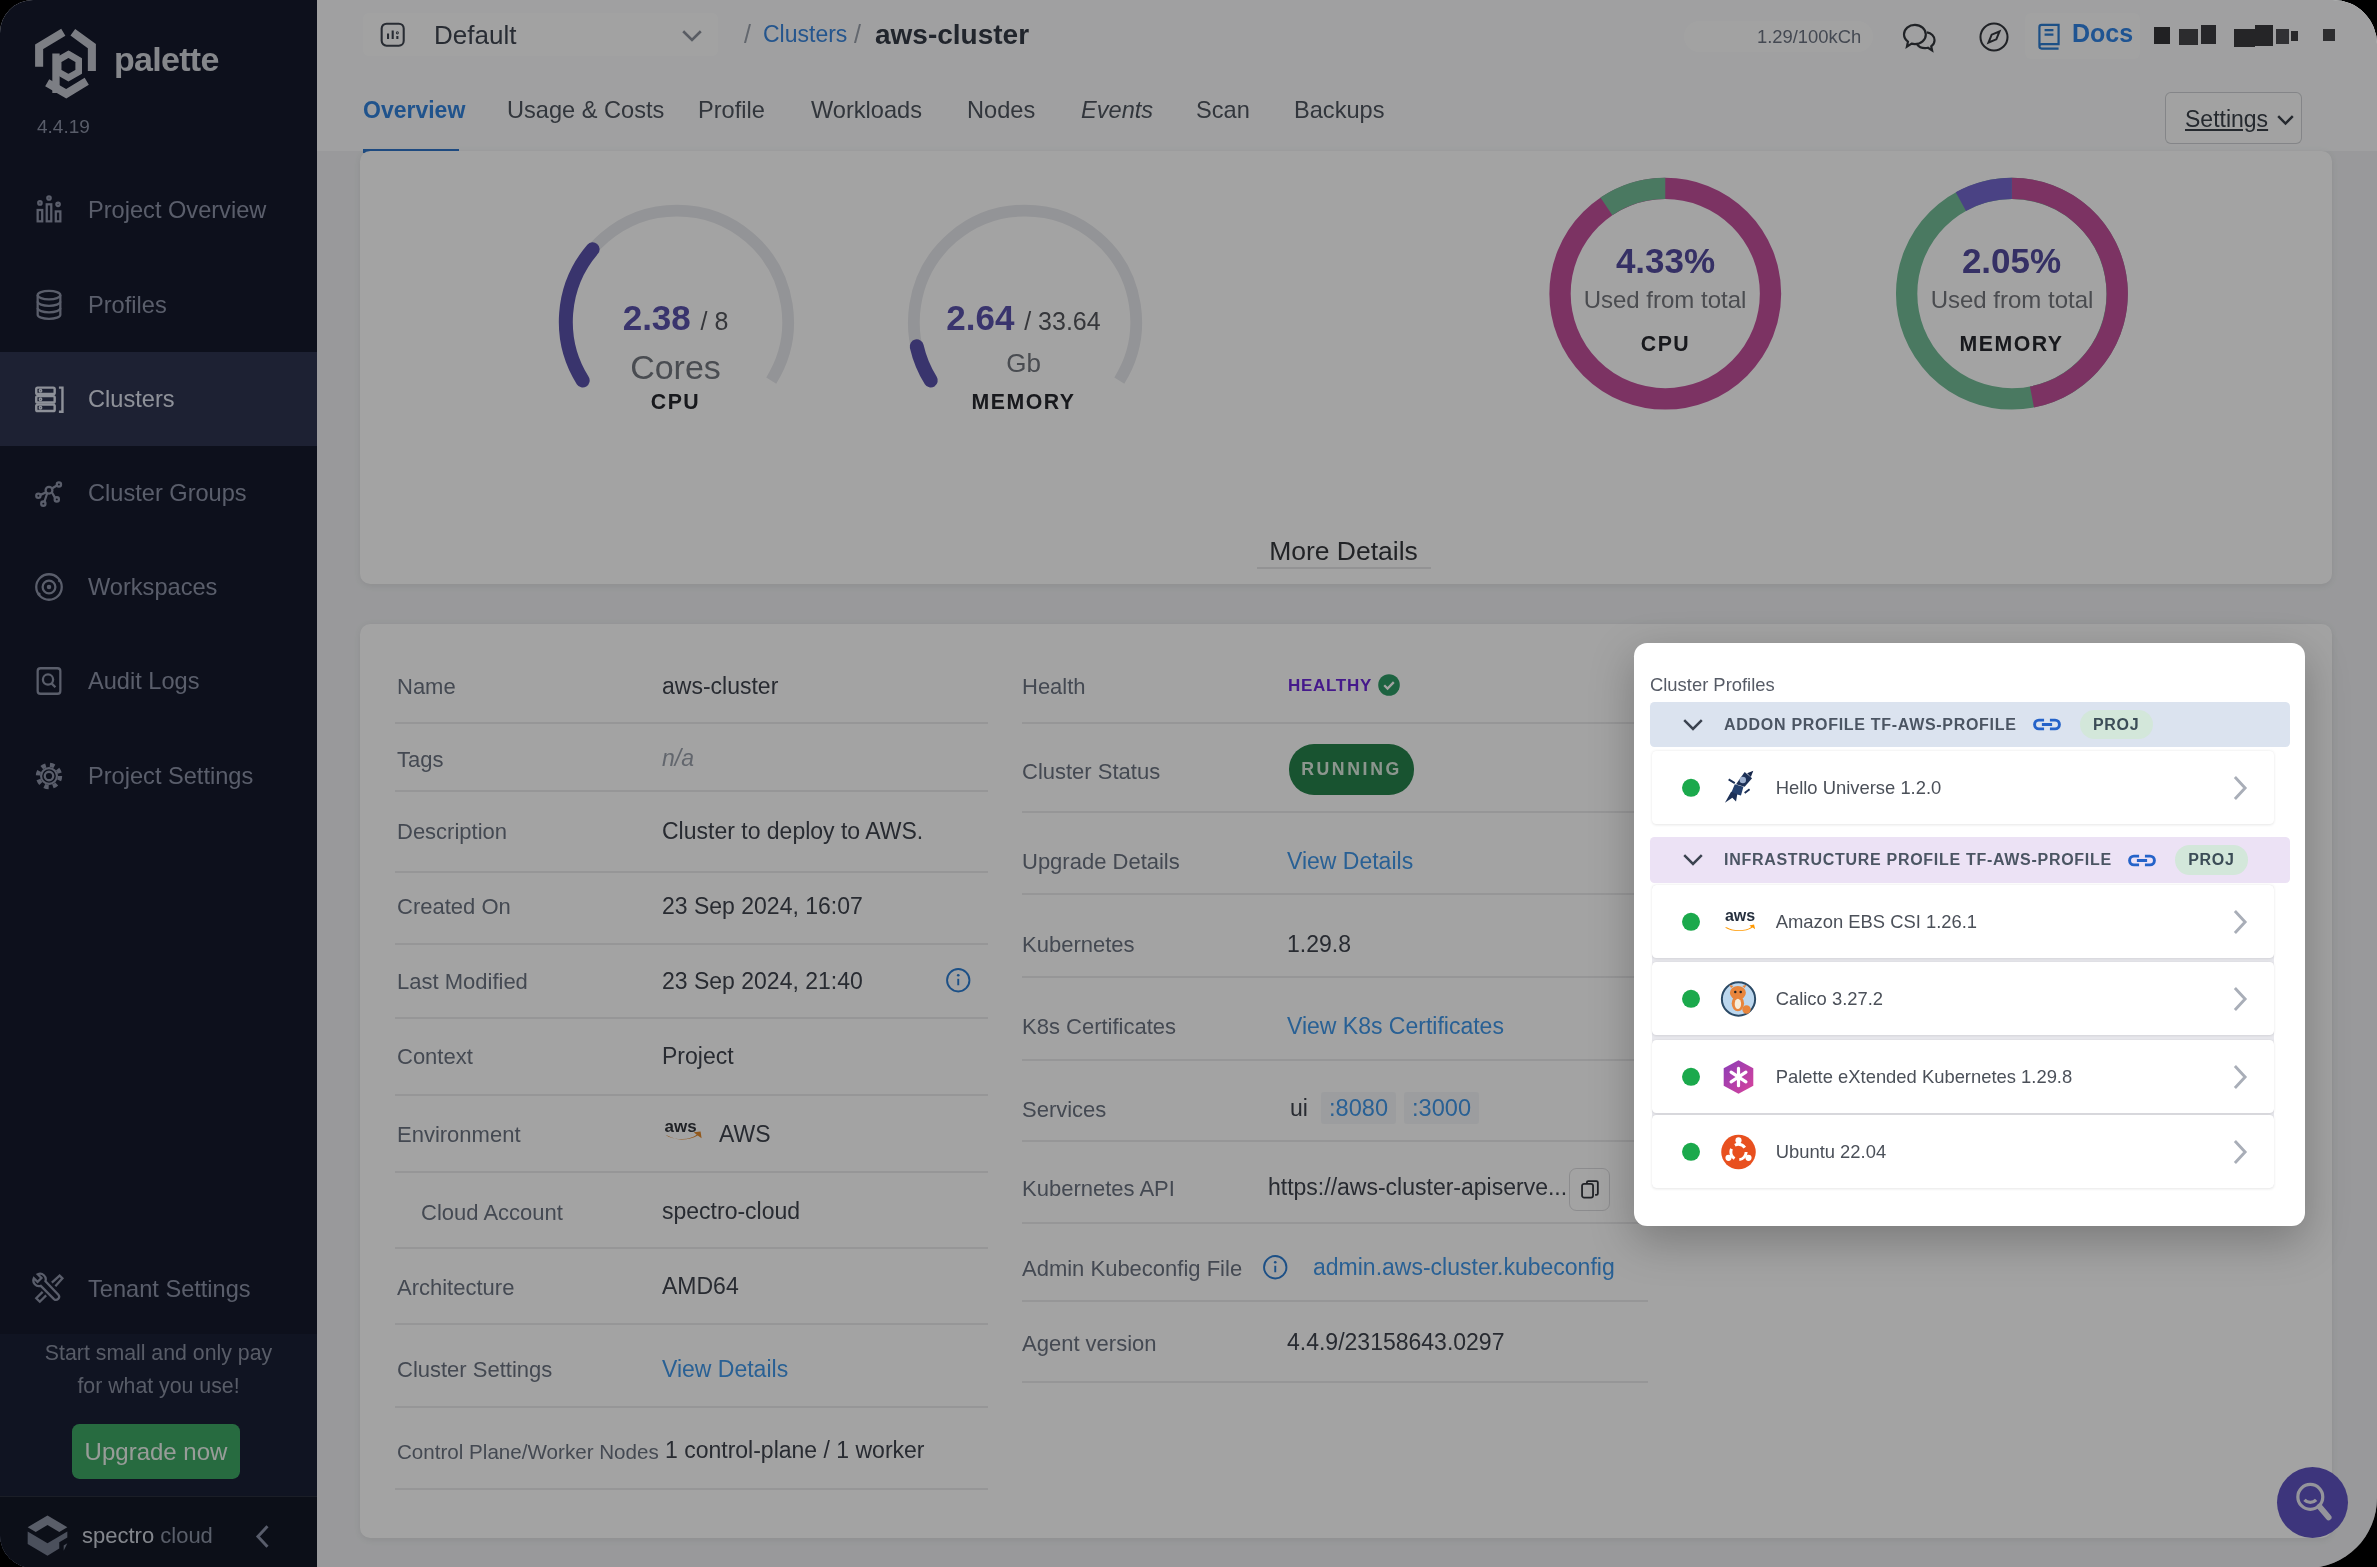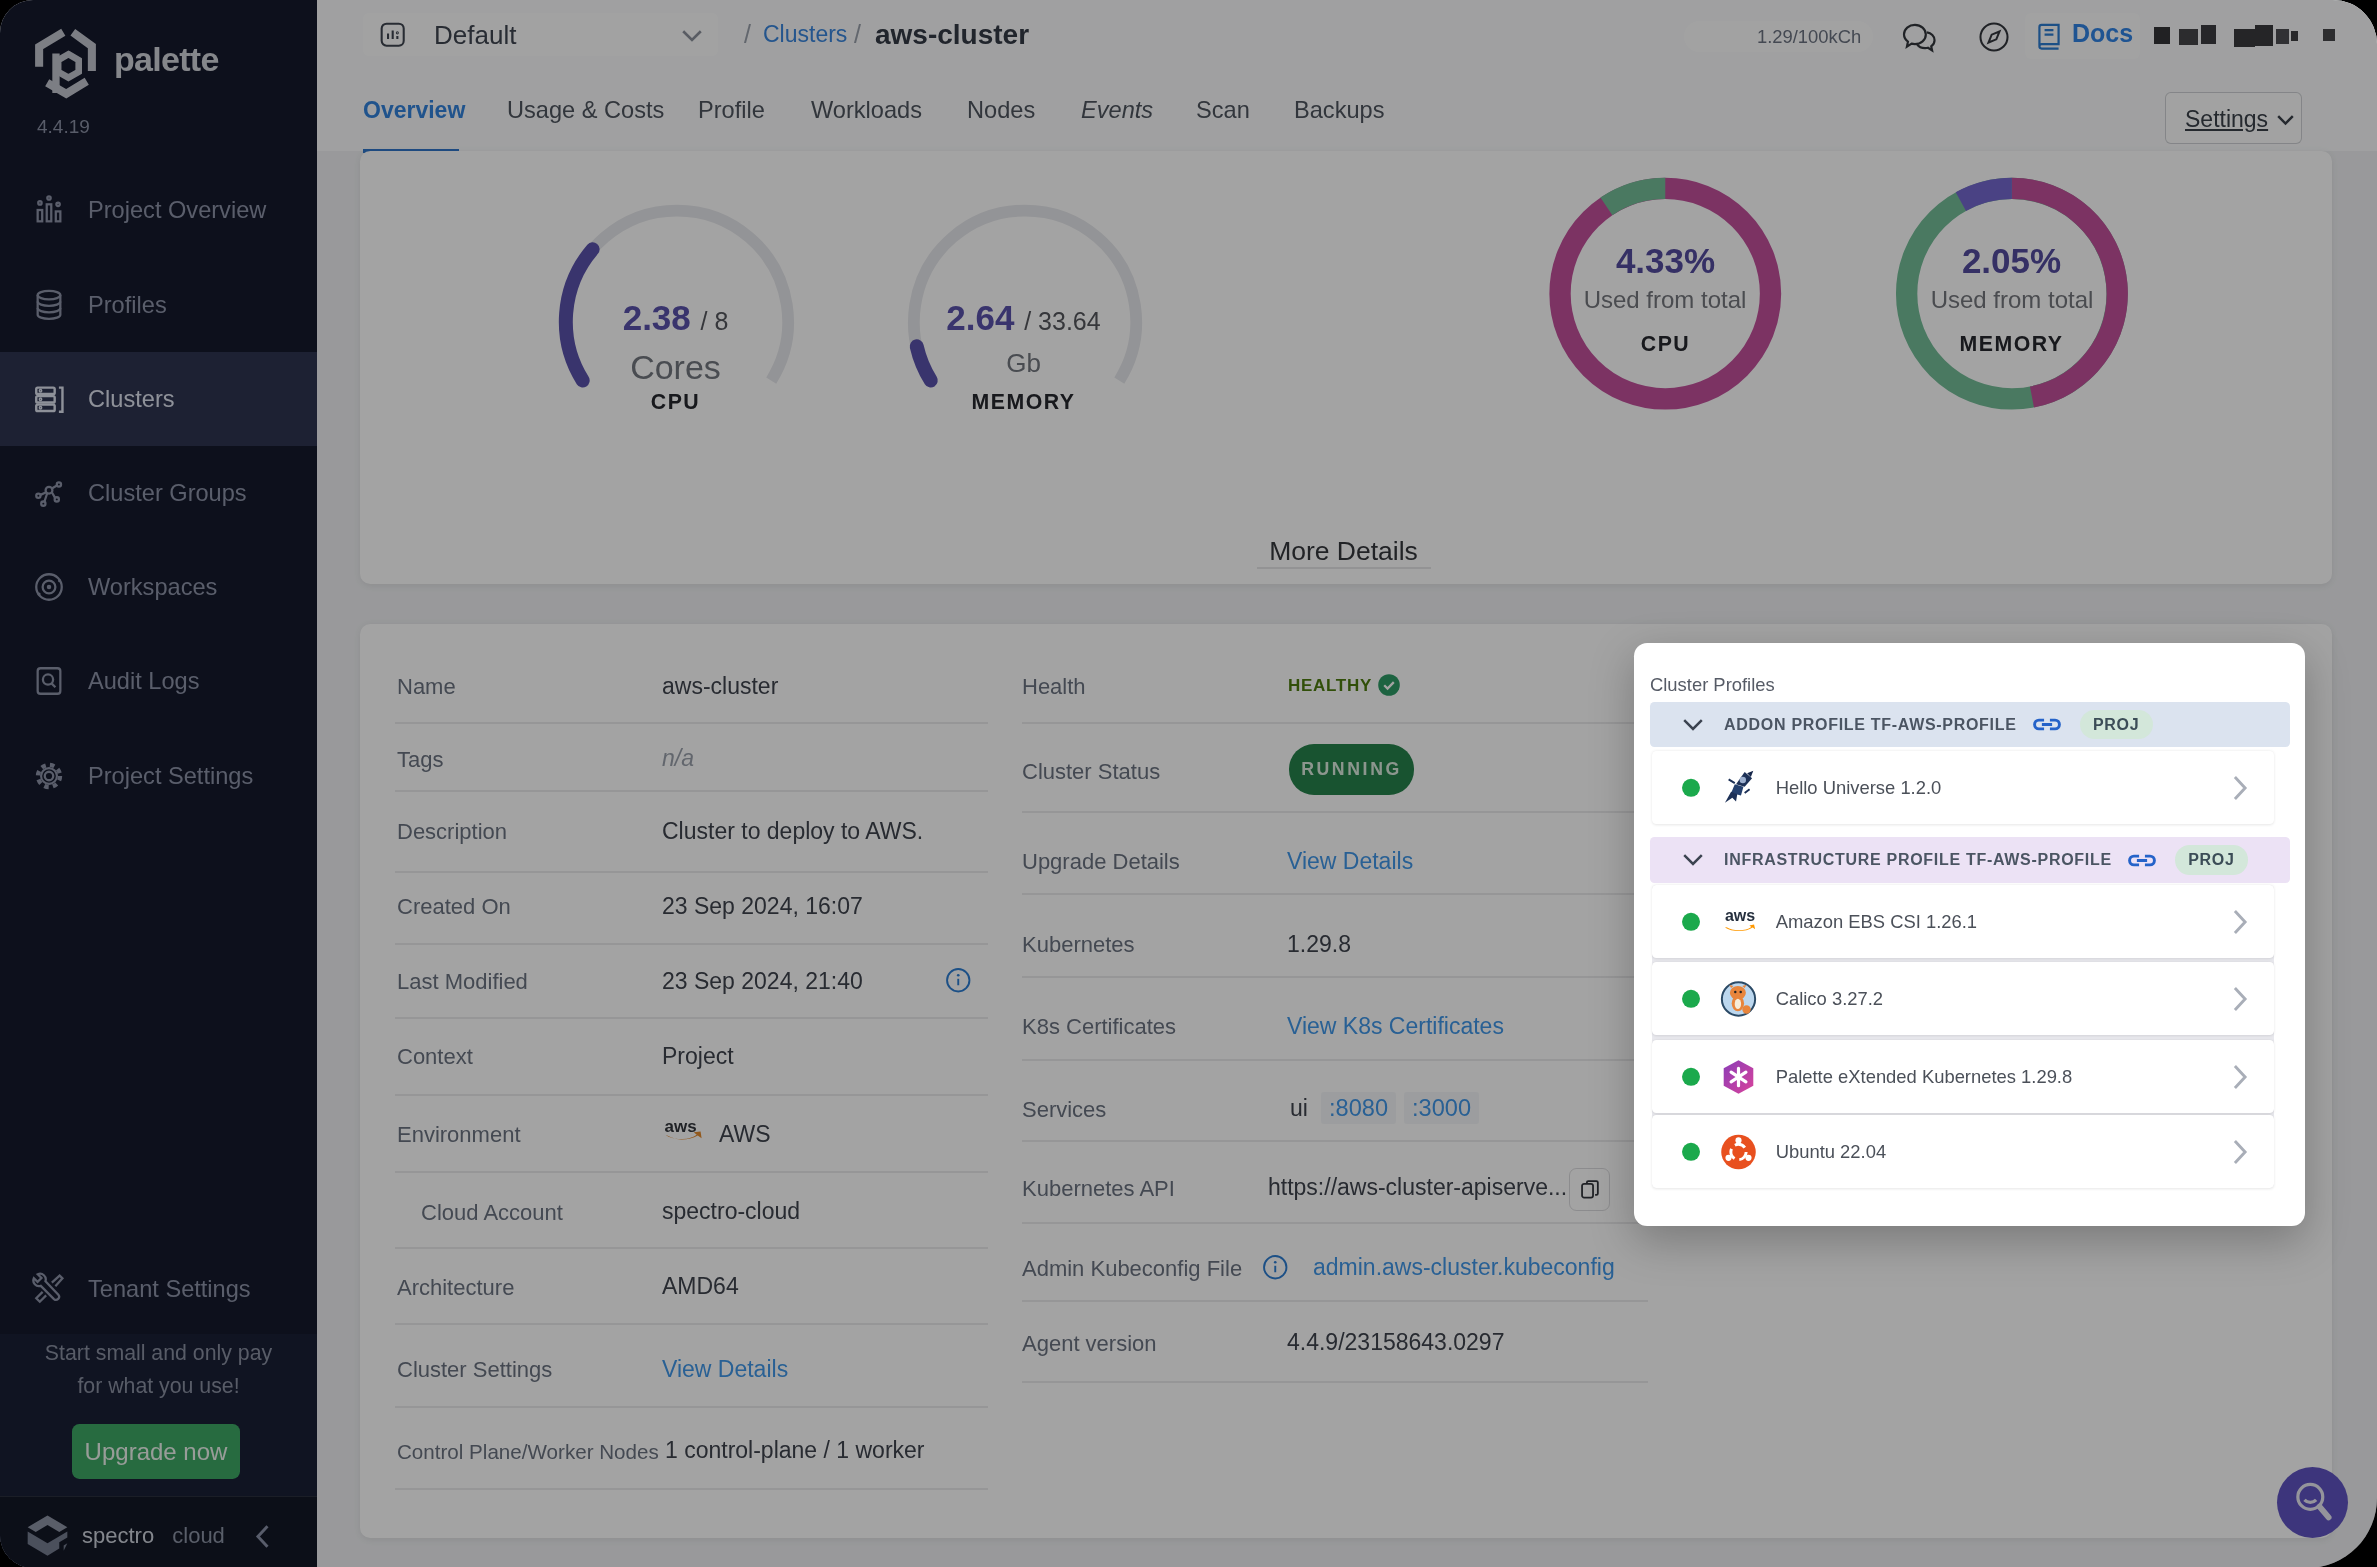--- a/index.html
+++ b/index.html
@@ -151,21 +151,21 @@
       <div class="t" style="top:7.4px;">Start small and only pay</div>
       <div class="t" style="top:40px;">for what you use!</div>
       <div class="upg">Upgrade now</div>
     </div>
     <div class="sfoot">
       <svg class="abs" style="left:24px; top:16px;" width="47" height="46" viewBox="0 0 32 31">
         <path d="M16 1.5 29.5 9.5 24 12.8 16 8 8 12.8 2.5 9.5 Z" fill="#8e94a4"></path>
         <path d="M2.5 12.5 16 20.5 29.5 12.5 29.5 16.5 24 19.8 24 24 16 29 2.5 21 Z" fill="#767d90"></path>
         <path d="M29.5 20.5 27 22 27 25.5 Z" fill="#767d90"></path>
       </svg>
-      <div class="abs" style="left:82px; top:26px; font-size:22px; color:#ced2db;">spectro <span style="color:#8c93a4;margin-left:12px;">cloud</span></div>
+      <div class="abs" style="left:82px; top:26px; font-size:22px; color:#ced2db;">spectro <span style="color:#8c93a4;">cloud</span></div>
       <svg class="abs" style="left:255px; top:26.5px;" width="14.7" height="25" viewBox="0 0 10 17">
           <path d="M8.5 1.5 2 8.5 8.5 15.5" fill="none" stroke="#8b92a8" stroke-width="2"></path>
         </svg>
     </div>
   </div>
 
   <div class="main">
       <div class="abs" style="left:0; top:0; width:2061px; height:151px; background:#fafbfc;"></div>
 
     <div class="selector">
@@ -298,21 +298,21 @@
         <div class="row-value" style="left:302px; top:649px;">AMD64</div>
       <div class="divl" style="left:35px; top:699px;"></div>
       <div class="row-label" style="left:37px; top:733px;">Cluster Settings</div>
         <div class="row-value blue" style="left:302px; top:732px;">View Details</div>
       <div class="divl" style="left:35px; top:782px;"></div>
       <div class="row-label" style="left:37px; top:816px; font-size:20.6px;">Control Plane/Worker Nodes</div>
         <div class="row-value" style="left:305px; top:813px;">1 control-plane / 1 worker</div>
       <div class="divl" style="left:35px; top:864px;"></div>
 
       <div class="row-label" style="left:662px; top:50px;">Health</div>
-      <div class="abs" style="left:928px; top:52px; font-size:17px; font-weight:bold; letter-spacing:0.7px; color:#4d7c0f;">HEALTHY</div>
+      <div class="abs" style="left:928px; top:52px; font-size:17px; font-weight:bold; letter-spacing:0.7px; color:#6d28d9;">HEALTHY</div>
       <svg class="abs" style="left:1017px; top:49px;" width="24" height="24" viewBox="0 0 20 20">
           <circle cx="10" cy="10" r="9" fill="#2e9c66"></circle>
           <path d="M6 10.2 8.8 13 14 7.6" stroke="#fff" stroke-width="1.9" fill="none"></path>
         </svg>
       <div class="divr" style="left:662px; top:98px;"></div>
       <div class="row-label" style="left:662px; top:135px;">Cluster Status</div>
       <div class="abs" style="left:929px; top:120px; width:125px; height:51px; background:#26824b; border-radius:25px; color:#dcebdf; font-size:17.7px; font-weight:bold; letter-spacing:2.6px; text-align:center; line-height:51px;">RUNNING</div>
       <div class="divr" style="left:662px; top:187px;"></div>
       <div class="row-label" style="left:662px; top:225px;">Upgrade Details</div>
         <div class="row-value blue" style="left:927px; top:224px;">View Details</div>

